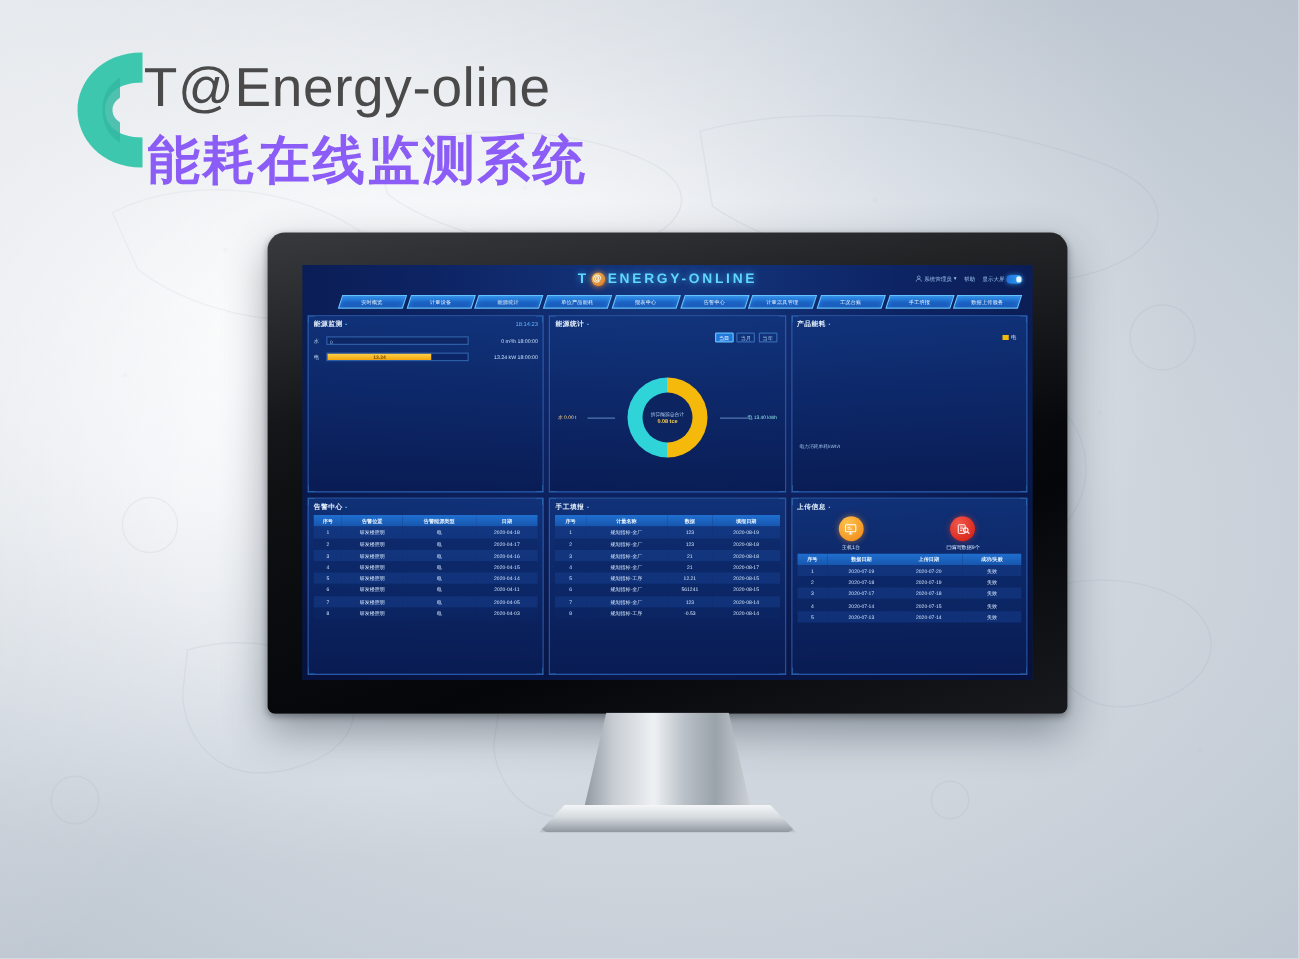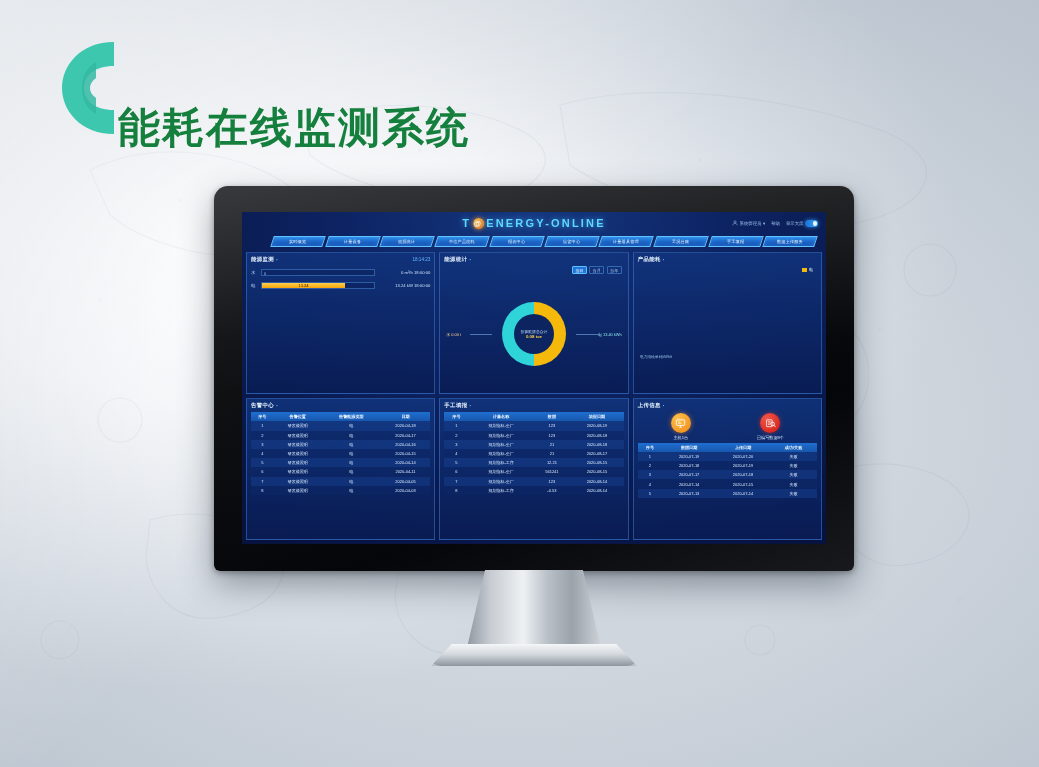--- a/index.html
+++ b/index.html
@@ -33,21 +33,21 @@
   #logo-mark {
     position: absolute; left: 6px; top: 8px; width: 72px; height: 112px;
   }
   #title-en {
     position: absolute; left: 65px; top: 22px;
     font-size: 44px; color: #4a4a4a; letter-spacing: .5px;
     font-weight: 400; white-space: nowrap;
   }
   #title-cn {
     position: absolute; left: 68px; top: 76px;
-    font-size: 42px; color: #15803d; font-weight: 700;
+    font-size: 42px; color: #8b5cf6; font-weight: 700;
     letter-spacing: 2px; white-space: nowrap;
   }
 
   
   #monitor { position: absolute; left: 214px; top: 186px; width: 640px; height: 385px; }
   #bezel {
     position: absolute; inset: 0;
     background: linear-gradient(160deg, #24262a 0%, #0e1012 35%, #05060a 70%, #17191d 100%);
     border-radius: 14px 14px 6px 6px;
     box-shadow: 0 14px 34px rgba(40,50,65,.45), 0 2px 6px rgba(0,0,0,.35);
@@ -278,20 +278,21 @@
     </g>
   </svg>
   <div id="bg-vignette"></div>
 </div>
 
 <div id="header">
   <svg id="logo-mark" viewBox="0 0 72 112">
     <path d="M58 10 C24 10 6 34 6 56 C6 78 24 102 58 102 L58 78 C38 78 28 68 28 56 C28 44 38 34 58 34 Z" fill="#3cc7ae"></path>
     <path d="M40 30 C30 36 26 45 26 56 C26 67 30 76 40 82 L40 66 C36 63 34 60 34 56 C34 52 36 49 40 46 Z" fill="#34b9a3" opacity=".85"></path>
   </svg>
+  <div id="title-en">T@Energy-oline</div>
   <div id="title-cn">能耗在线监测系统</div>
 </div>
 
 <div id="monitor">
   <div id="bezel"></div>
   <div id="bezel-gloss"></div>
 
   <div id="screen">
     <div id="app">
 

